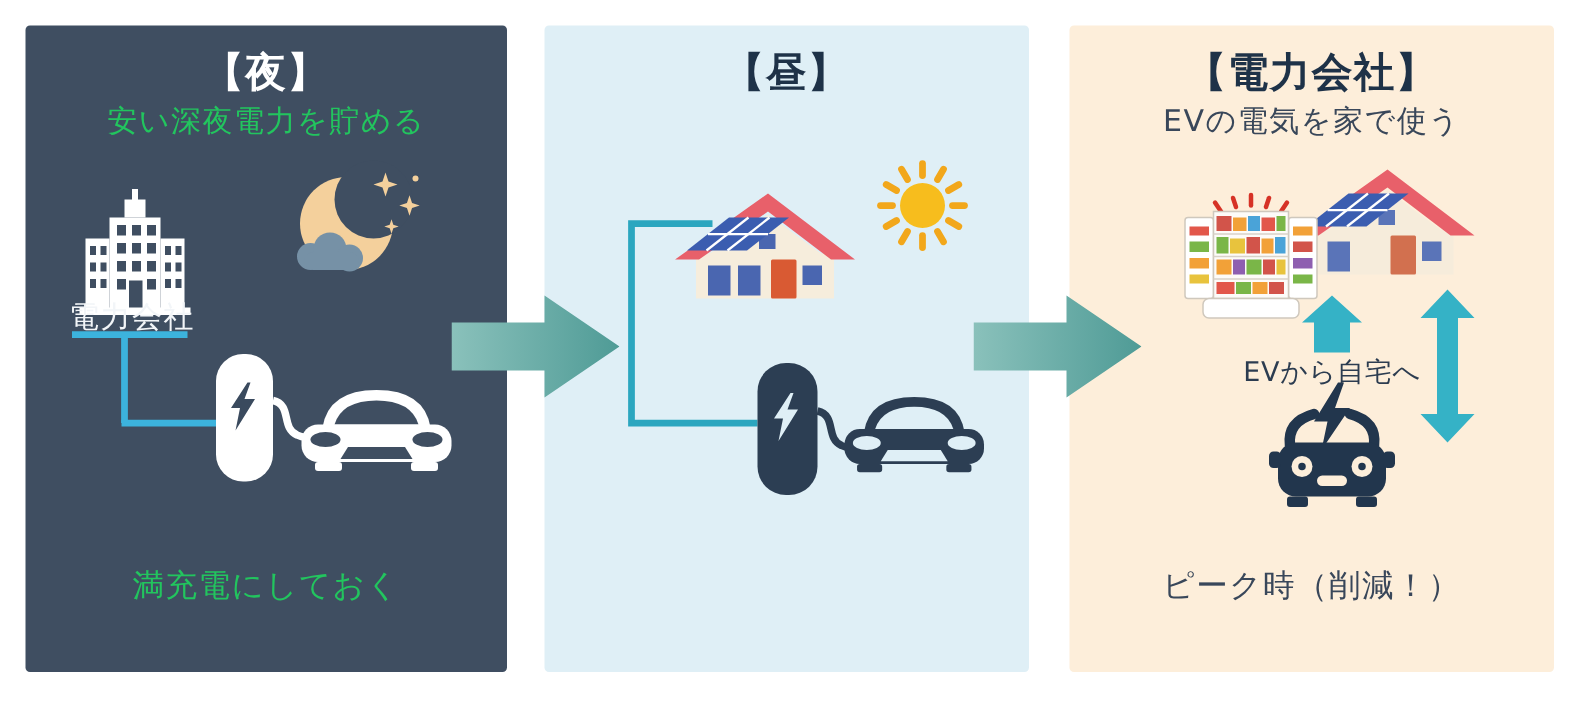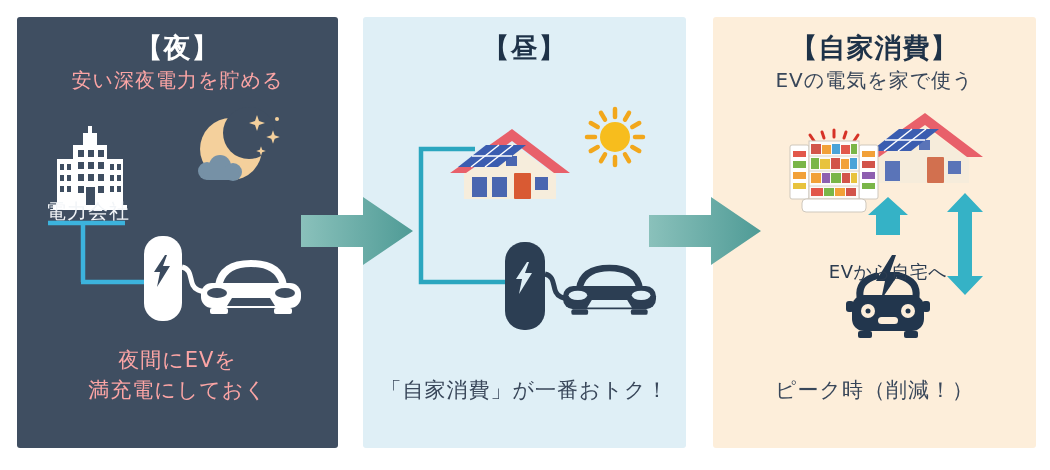--- a/index.html
+++ b/index.html
@@ -9,27 +9,27 @@
   .panel-night{left:17px;width:321px;background:#3f4e61;}
   .panel-day{left:363px;width:323px;background:#dfeff6;}
   .panel-peak{left:713px;width:323px;background:#fdeeda;}
   .title{position:absolute;top:13px;left:0;right:0;text-align:center;
          font-size:27px;font-weight:bold;letter-spacing:1px;}
   .subtitle{position:absolute;top:50px;left:0;right:0;text-align:center;
             font-size:20px;letter-spacing:1px;}
   .caption{position:absolute;top:329px;left:0;right:0;text-align:center;
            font-size:21px;line-height:1.42;letter-spacing:1px;}
   .t-white{color:#ffffff;}
-  .t-soft-white{color:#fca5a5;}
+  .t-soft-white{color:#22c55e;}
   .t-navy{color:#1e3248;}
   .t-gray-navy{color:#39475a;}
   .illus{position:absolute;left:0;top:0;}
   .small-label{position:absolute;text-align:center;}
   .label-power-co{left:18px;top:181px;width:106px;font-size:20px;color:#f2f5f8;letter-spacing:1px;}
-  .label-ev-home{left:100px;top:219px;width:150px;font-size:18px;color:#2c3c50;letter-spacing:0.5px;margin-top:24px;}
+  .label-ev-home{left:100px;top:219px;width:150px;font-size:18px;color:#2c3c50;letter-spacing:0.5px;}
   .flow-arrow{position:absolute;top:195px;width:112px;height:72px;}
 </style>
 </head>
 <body>
 
 <div class="stage">
 
   <div class="panel panel-night">
     <div class="title t-white">【夜】</div>
     <div class="subtitle t-soft-white">安い深夜電力を貯める</div>
@@ -109,21 +109,21 @@
         <ellipse cx="84" cy="38" rx="10" ry="5" fill="#3f4e61"></ellipse>
         <polygon points="31,43 69,43 74,51 26,51" fill="#3f4e61"></polygon>
         <rect x="9" y="53" width="18" height="6" rx="2" fill="#ffffff"></rect>
         <rect x="73" y="53" width="18" height="6" rx="2" fill="#ffffff"></rect>
       </g>
     </svg>
 
     <div class="small-label label-power-co">電力会社</div>
 
     <div class="caption t-soft-white">
-      <span>夜間にEVを</span><br>
+      <br>
       <span>満充電にしておく</span>
     </div>
   </div>
 
   <div class="panel panel-day">
     <div class="title t-navy">【昼】</div>
 
     <svg class="illus" width="323" height="431" viewBox="0 0 323 431">
 
       <path d="M112,132 H58 V265 H142" stroke="#2ba6bf" stroke-width="4.5" fill="none"></path>
@@ -178,26 +178,25 @@
         <ellipse cx="16" cy="38" rx="10" ry="5" fill="#dfeff6"></ellipse>
         <ellipse cx="84" cy="38" rx="10" ry="5" fill="#dfeff6"></ellipse>
         <polygon points="31,43 69,43 74,51 26,51" fill="#dfeff6"></polygon>
         <rect x="9" y="53" width="18" height="6" rx="2" fill="#2c3e53"></rect>
         <rect x="73" y="53" width="18" height="6" rx="2" fill="#2c3e53"></rect>
       </g>
     </svg>
 
     <div class="caption t-gray-navy">
       <br>
-      <span>「自家消費」が一番おトク！</span>
     </div>
   </div>
 
   <div class="panel panel-peak">
-    <div class="title t-navy">【自家消費】</div>
+    <div class="title t-navy">【電力会社】</div>
     <div class="subtitle t-gray-navy">EVの電気を家で使う</div>
 
     <svg class="illus" width="323" height="431" viewBox="0 0 323 431">
 
       <g transform="translate(148,90)">
         <rect x="16" y="46" width="92" height="30" fill="#f6ecdb"></rect>
         <polygon points="22,48 64,20 102,48" fill="#f6ecdb"></polygon>
         <polygon points="2,50 64,6 122,50 106,50 64,18 18,50" fill="#e8606a"></polygon>
         <rect x="24" y="54" width="15" height="20" fill="#5a74b8"></rect>
         <rect x="66" y="50" width="17" height="26" rx="1" fill="#d2704f"></rect>

